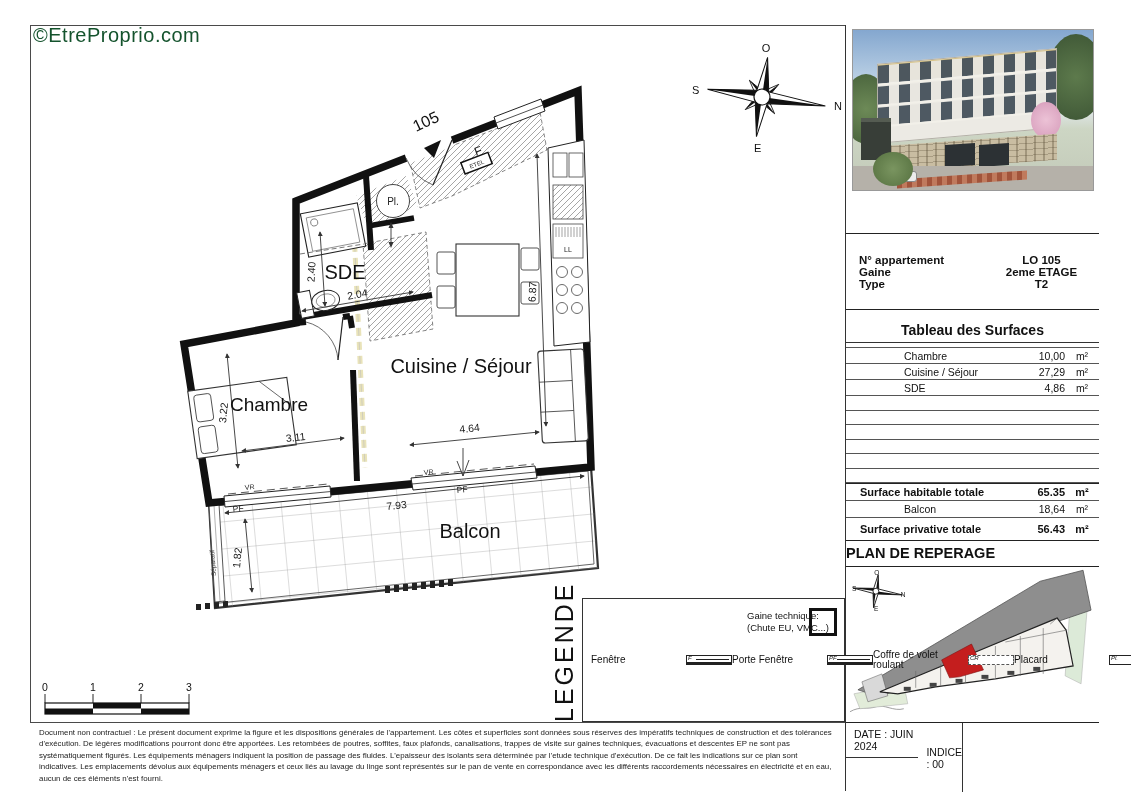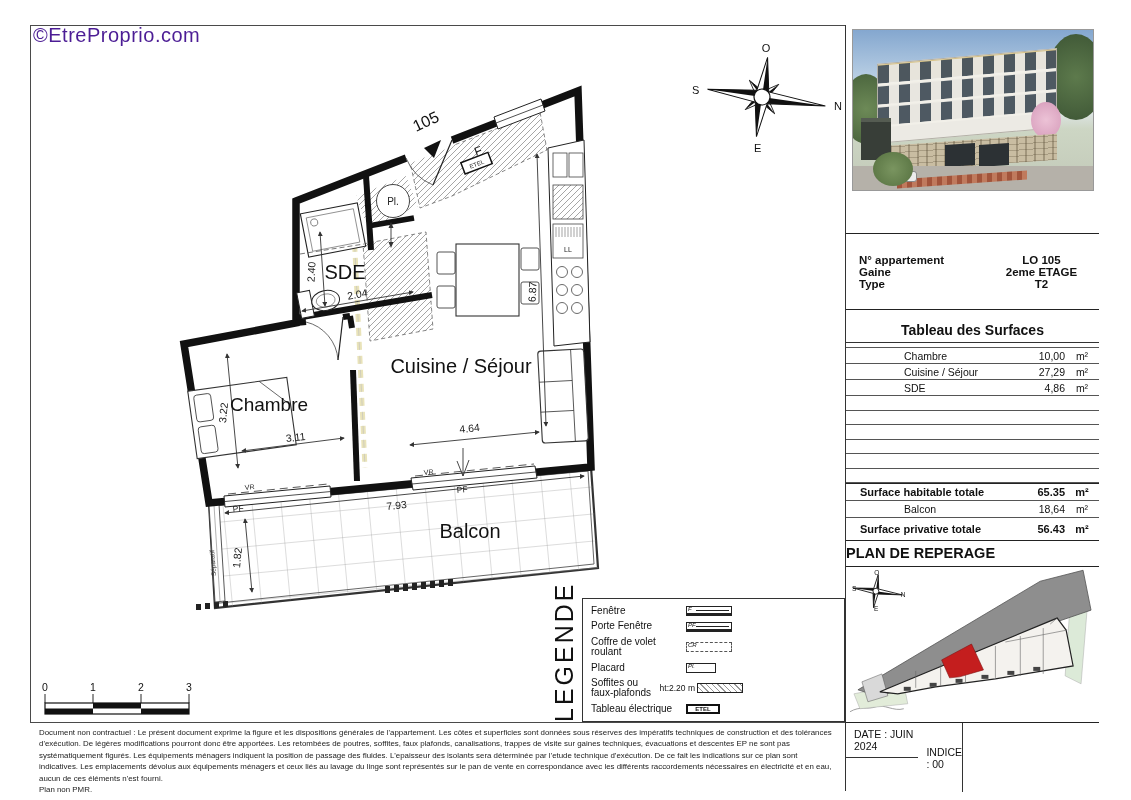--- a/index.html
+++ b/index.html
@@ -1,19 +1,19 @@
 <!DOCTYPE html>
 <html><head>
 <meta charset="utf-8">
 <style>
   html,body{margin:0;padding:0}
   body{width:1131px;height:800px;position:relative;background:#fff;
        font-family:"Liberation Sans","DejaVu Sans",sans-serif;color:#111;overflow:hidden}
   .sheet{position:absolute;left:30px;top:25px;width:1069px;height:766px;border:1.5px solid #4a4a4a;background:#fff;z-index:1;box-sizing:border-box}
-  .watermark{position:absolute;left:33px;top:24px;font-size:20px;color:#4c1d95;letter-spacing:.5px;z-index:40}
+  .watermark{position:absolute;left:33px;top:24px;font-size:20px;color:#14532d;letter-spacing:.5px;z-index:40}
   svg.plan{position:absolute;left:0;top:0;width:1131px;height:800px;z-index:5}
 
   
   .right-panel{position:absolute;left:845px;top:25px;width:254px;height:766px;border-left:1.4px solid #333;z-index:10;background:#fff;box-sizing:border-box}
   .photo{position:absolute;top:4px;left:6px;width:240px;height:160px;border:1px solid #999;overflow:hidden;background:#cfe0ef}
   .ph-sky{position:absolute;inset:0;background:linear-gradient(180deg,#84a7cf 0%,#b9cfe4 30%,#e2e9ee 48%,#cdd6c4 62%,#c2c9b8 100%)}
   .ph-tree{position:absolute;border-radius:50%}
   .ph-t1{left:-10px;top:44px;width:46px;height:70px;background:radial-gradient(circle,#6d8a57,#46603a)}
   .ph-t2{right:-12px;top:4px;width:58px;height:86px;background:radial-gradient(circle,#5d7a4c,#3c5434)}
   .ph-t3{left:20px;bottom:4px;width:40px;height:34px;background:radial-gradient(circle,#7a9560,#55703f)}
@@ -60,21 +60,21 @@
   .p-footer{position:absolute;top:697px;left:0;right:0;height:69px;border-top:1.5px solid #222;display:flex}
   .f-left{width:117px;border-right:1px solid #333;display:flex;flex-direction:row;box-sizing:border-box}
   .f-cell{font-size:10.5px;display:flex;align-items:center;padding-left:8px}
   .f-date{height:34px;border-bottom:1px solid #333}
   .f-indice{flex:1}
   .f-right{flex:1}
 
   
   .legend-title{position:absolute;left:550px;top:598px;height:124px;z-index:10;writing-mode:vertical-rl;transform:rotate(180deg);font-size:25px;letter-spacing:3px;color:#111;display:flex;align-items:center}
   .legend-box{position:absolute;left:582px;top:598px;width:263px;height:124px;border:1.2px solid #333;background:#fff;z-index:10;box-sizing:border-box;display:flex}
-  .lg-left{width:160px;padding:7px 0 7px 8px;display:flex;flex-direction:column;justify-content:space-between;box-sizing:border-box}
+  .lg-left{width:160px;padding:7px 0 7px 8px;display:flex;justify-content:space-between;box-sizing:border-box}
   .lg-row{display:flex;align-items:center;font-size:10px}
   .lg-label{width:95px;line-height:1.02}
   .lg-note{font-size:8.5px;margin-right:2px;white-space:nowrap}
   .sym{width:46px;height:10px;border:1px solid #222;position:relative;background:#fff;flex-shrink:0;box-sizing:border-box}
   .sym .s-txt{position:absolute;left:1px;top:-1px;font-size:6px}
   .sym-fen,.sym-pf{border-bottom-width:3px}
   .sym-fen::after,.sym-pf::after{content:"";position:absolute;left:9px;right:2px;top:3px;border-top:1px solid #222}
   .sym-cr{border-style:dashed;border-color:#555;border-bottom-width:1px}
   .sym-pl{width:30px}
   .sym-sof{background:repeating-linear-gradient(45deg,#fff 0 3px,#999 3px 4px)}
@@ -473,18 +473,22 @@
     <div class="lg-row">
       <span class="lg-label">Soffites ou faux-plafonds</span>
       <span class="lg-note">ht:2.20 m</span>
       <span class="sym sym-sof"></span>
     </div>
     <div class="lg-row">
       <span class="lg-label">Tableau électrique</span>
       <span class="sym sym-etel">ETEL</span>
     </div>
   </div>
+  <div class="lg-right">
+    <div>Gaine technique:</div>
+    <div>(Chute EU, VMC...)</div>
+    <span class="gaine-sq"></span>
+  </div>
 </div>
 
 <div class="disclaimer">
   <span>Document non contractuel : Le présent document exprime la figure et les dispositions générales de l'appartement. Les côtes et superficies sont données sous réserves des impératifs techniques de construction et des tolérances d'exécution. De légères modifications pourront donc être apportées. Les retombées de poutres, soffites, faux plafonds, canalisations, trappes de visite sur gaines techniques, évacuations et descentes EP ne sont pas systématiquement figurés. Les équipements ménagers indiquent la position de passage des fluides. L'epaisseur des isolants sera déterminée par l'etude technique d'exécution. De ce fait les indications sur ce plan sont indicatives. Les emplacements dévolus aux équipements ménagers et ceux liés au lavage du linge sont représentés sur le pan de vente en correspondance avec les différents raccordements nécessaires en électricité et en eau, aucun de ces éléments n'est fourni.</span>
-  <div>Plan non PMR.</div>
 </div>
 
 </body></html>

